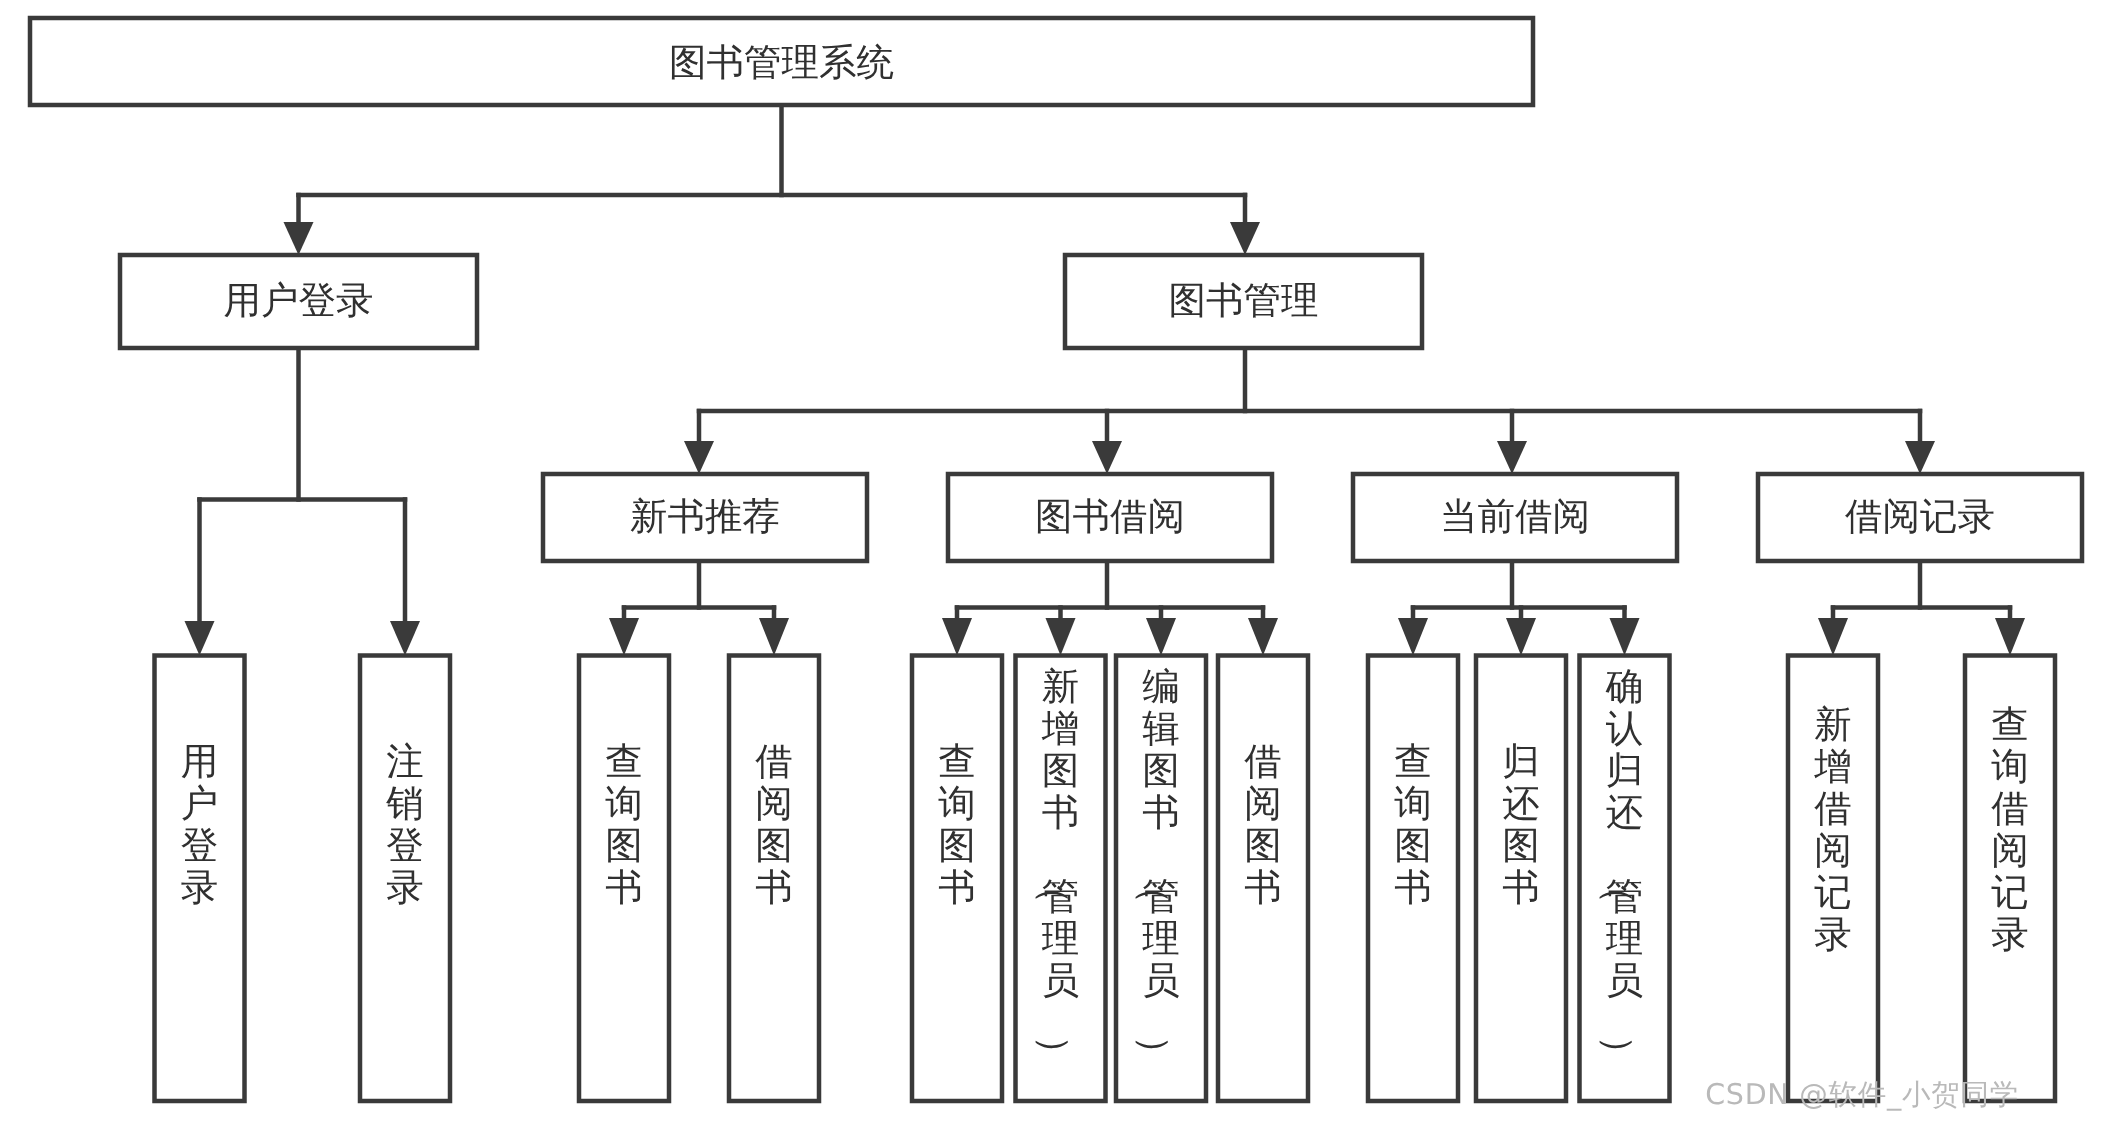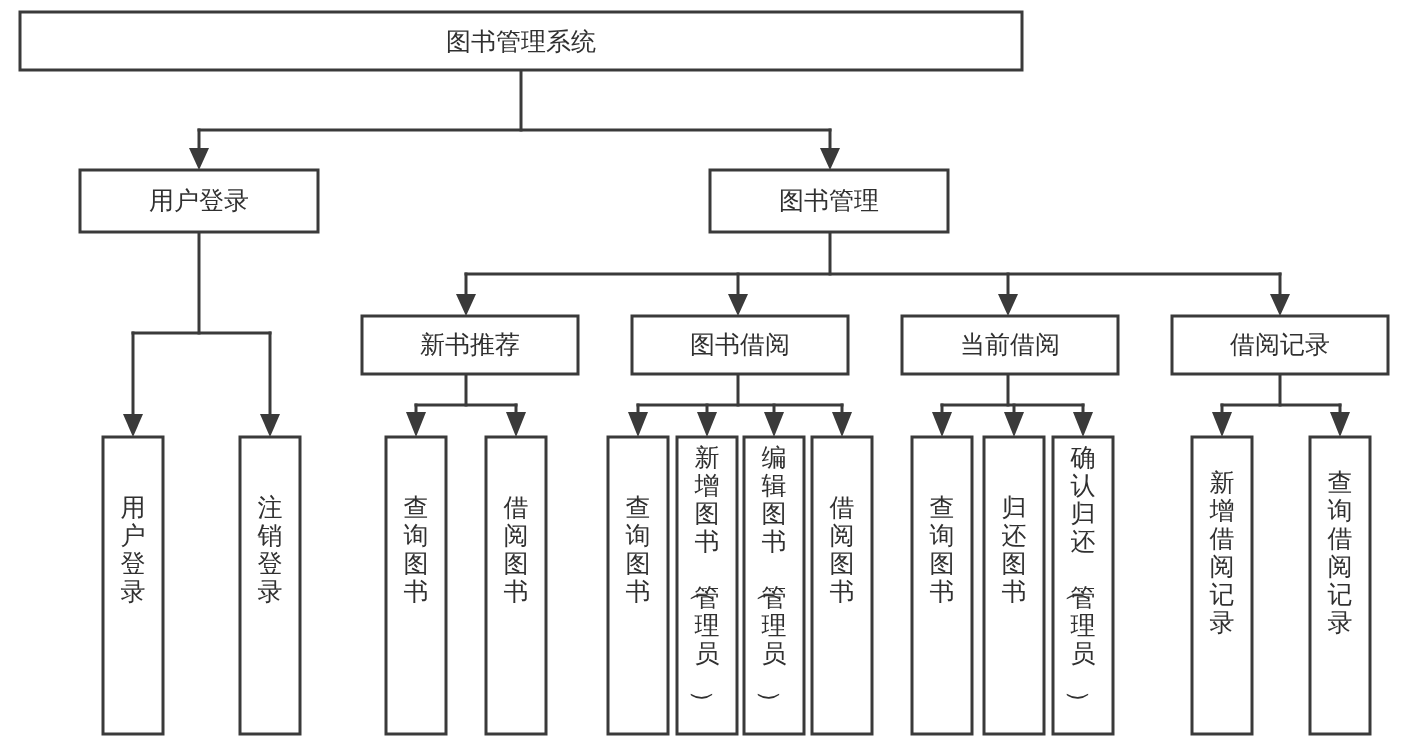--- a/index.html
+++ b/index.html
@@ -232,13 +232,14 @@
       </g>
 
       <g>
         <rect class="node-box" x="1310" y="437" width="60" height="297"></rect>
         <text class="node-label-vertical" x="1340" y="491"><tspan x="1340" dy="0">查</tspan><tspan x="1340" dy="28">询</tspan><tspan x="1340" dy="28">借</tspan><tspan x="1340" dy="28">阅</tspan><tspan x="1340" dy="28">记</tspan><tspan x="1340" dy="28">录</tspan></text>
       </g>
 
     </g>
   </svg>
 
+  <div class="watermark">CSDN @软件_小贺同学</div>
 </div>
 
 </body></html>

